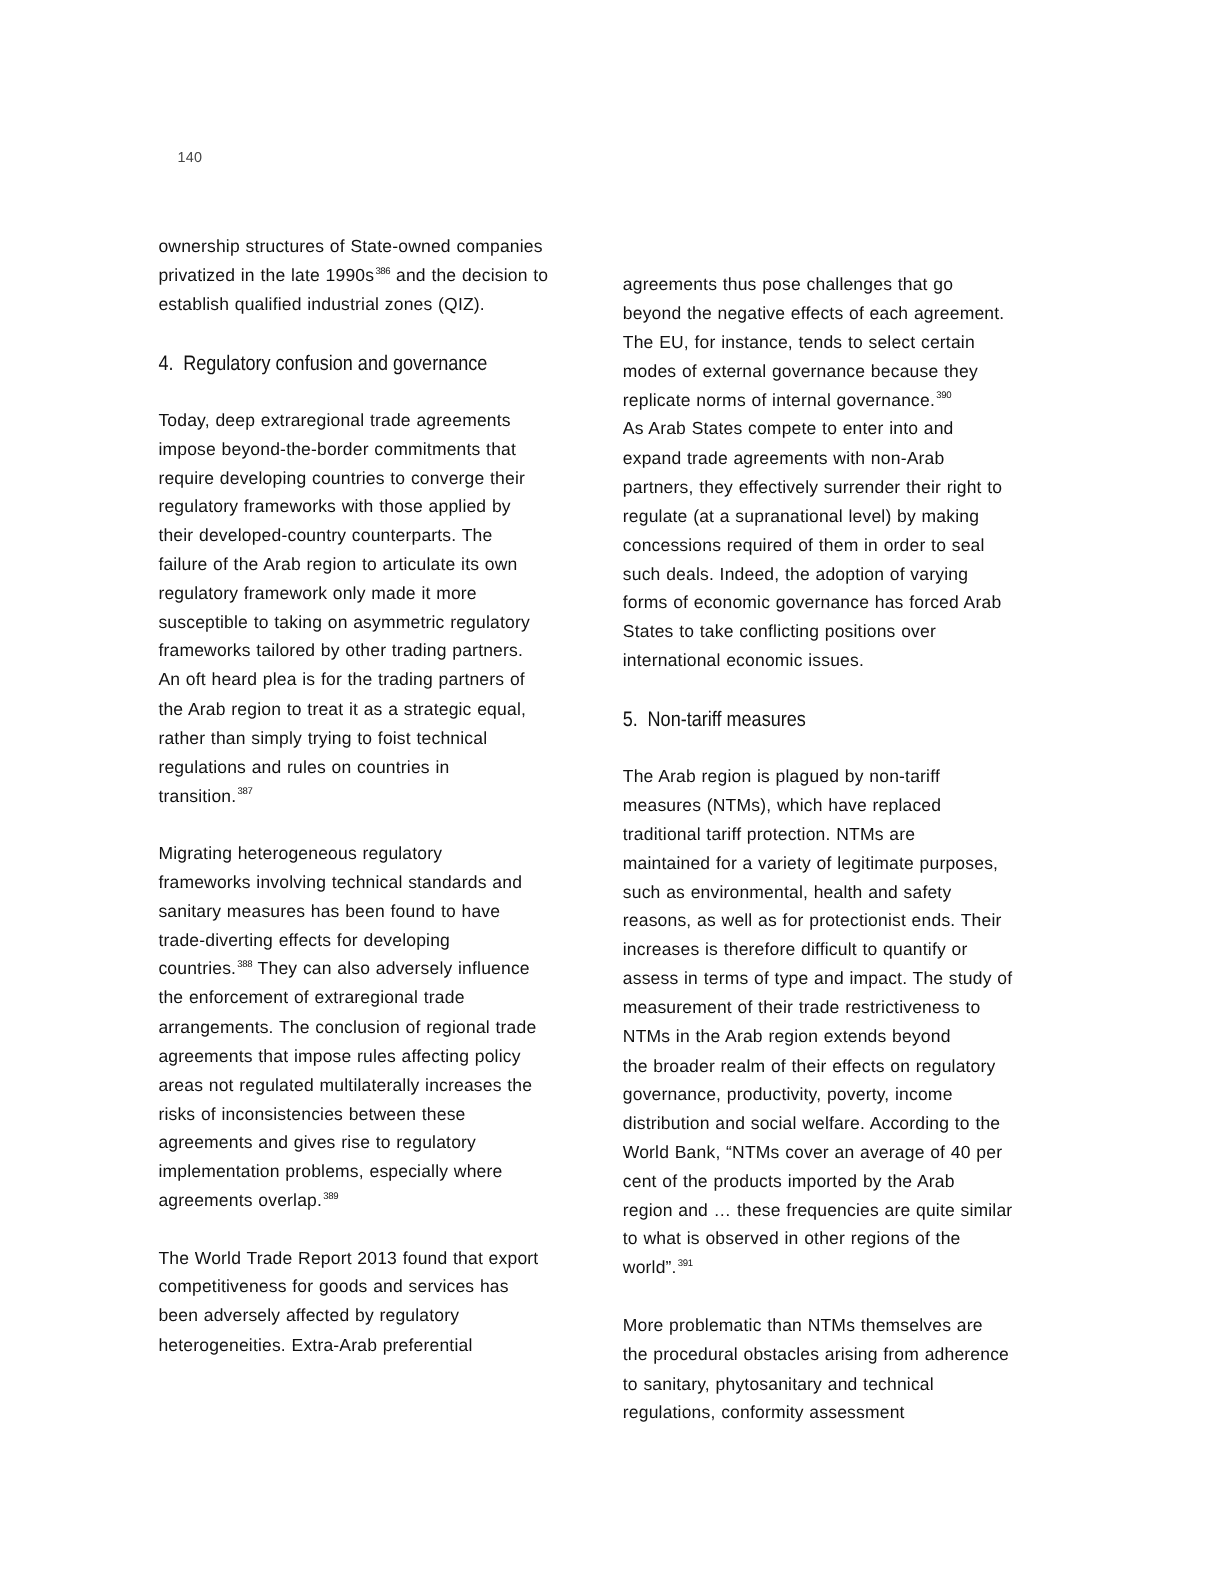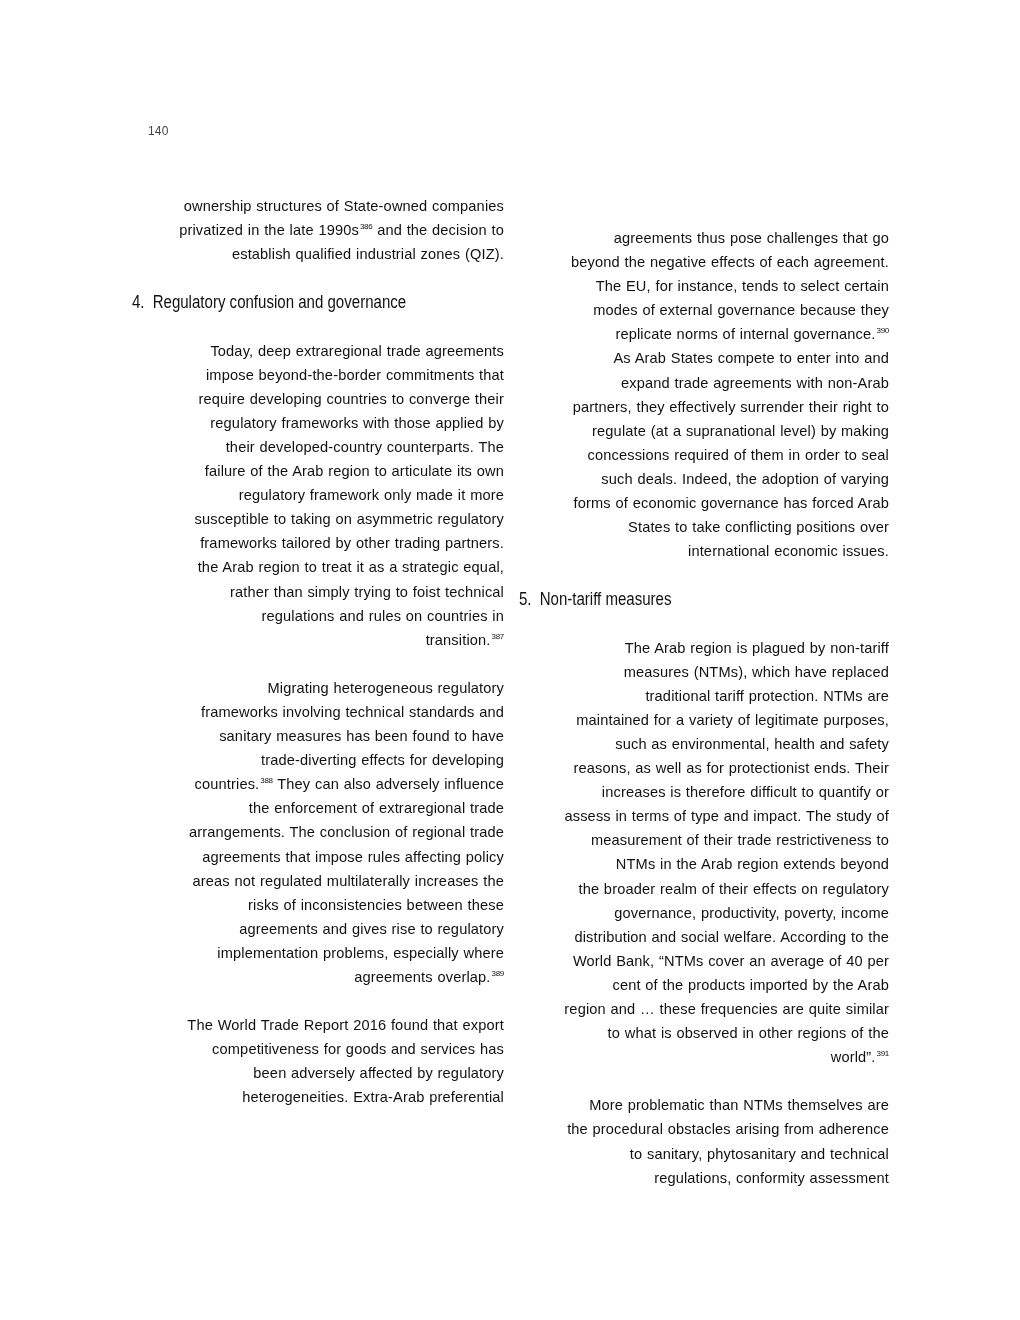--- a/index.html
+++ b/index.html
@@ -30,21 +30,20 @@
       width: 372px;
     }
     .col-left { left: 132px; }
     .col-right { left: 519px; width: 370px; margin-top: 32px; }
     .para {
       margin: 0;
       font-size: 14.6px;
       line-height: 24.1px;
       letter-spacing: 0.15px;
       word-spacing: 0.5px;
-      text-align: right;
     }
     .gap { height: 24.1px; }
     .heading {
       margin: 0;
       font-family: "Liberation Sans Narrow", "Liberation Sans", sans-serif;
       font-size: 17.5px;
       line-height: 24.1px;
       font-weight: normal;
       transform: scaleX(0.86);
       transform-origin: left center;
@@ -83,20 +82,21 @@
   <p class="para">
     <span class="line">Today, deep extraregional trade agreements</span>
     <span class="line">impose beyond-the-border commitments that</span>
     <span class="line">require developing countries to converge their</span>
     <span class="line">regulatory frameworks with those applied by</span>
     <span class="line">their developed-country counterparts. The</span>
     <span class="line">failure of the Arab region to articulate its own</span>
     <span class="line">regulatory framework only made it more</span>
     <span class="line">susceptible to taking on asymmetric regulatory</span>
     <span class="line">frameworks tailored by other trading partners.</span>
+    <span class="line">An oft heard plea is for the trading partners of</span>
     <span class="line">the Arab region to treat it as a strategic equal,</span>
     <span class="line">rather than simply trying to foist technical</span>
     <span class="line">regulations and rules on countries in</span>
     <span class="line"><span>transition.</span><sup>387</sup></span>
   </p>
 
   <div class="gap"></div>
 
   <p class="para">
     <span class="line">Migrating heterogeneous regulatory</span>
@@ -110,21 +110,21 @@
     <span class="line">areas not regulated multilaterally increases the</span>
     <span class="line">risks of inconsistencies between these</span>
     <span class="line">agreements and gives rise to regulatory</span>
     <span class="line">implementation problems, especially where</span>
     <span class="line"><span>agreements overlap.</span><sup>389</sup></span>
   </p>
 
   <div class="gap"></div>
 
   <p class="para">
-    <span class="line">The World Trade Report 2016 found that export</span>
+    <span class="line">The World Trade Report 2013 found that export</span>
     <span class="line">competitiveness for goods and services has</span>
     <span class="line">been adversely affected by regulatory</span>
     <span class="line">heterogeneities. Extra-Arab preferential</span>
   </p>
 </div>
 
 <div class="column col-right">
 
   <p class="para">
     <span class="line">agreements thus pose challenges that go</span>

